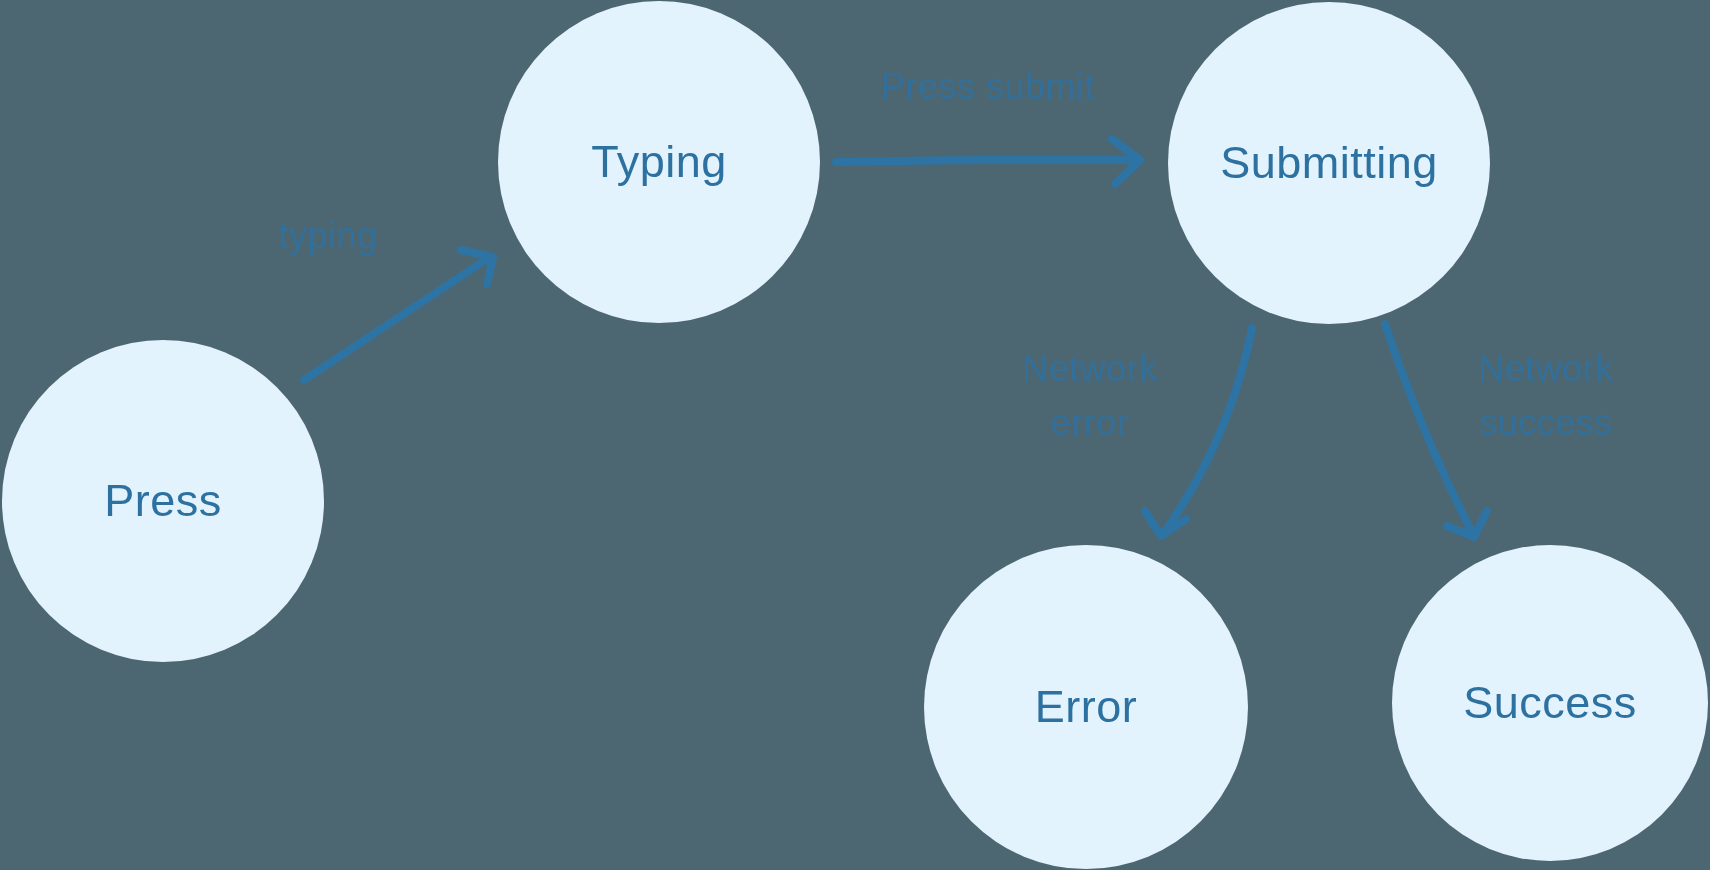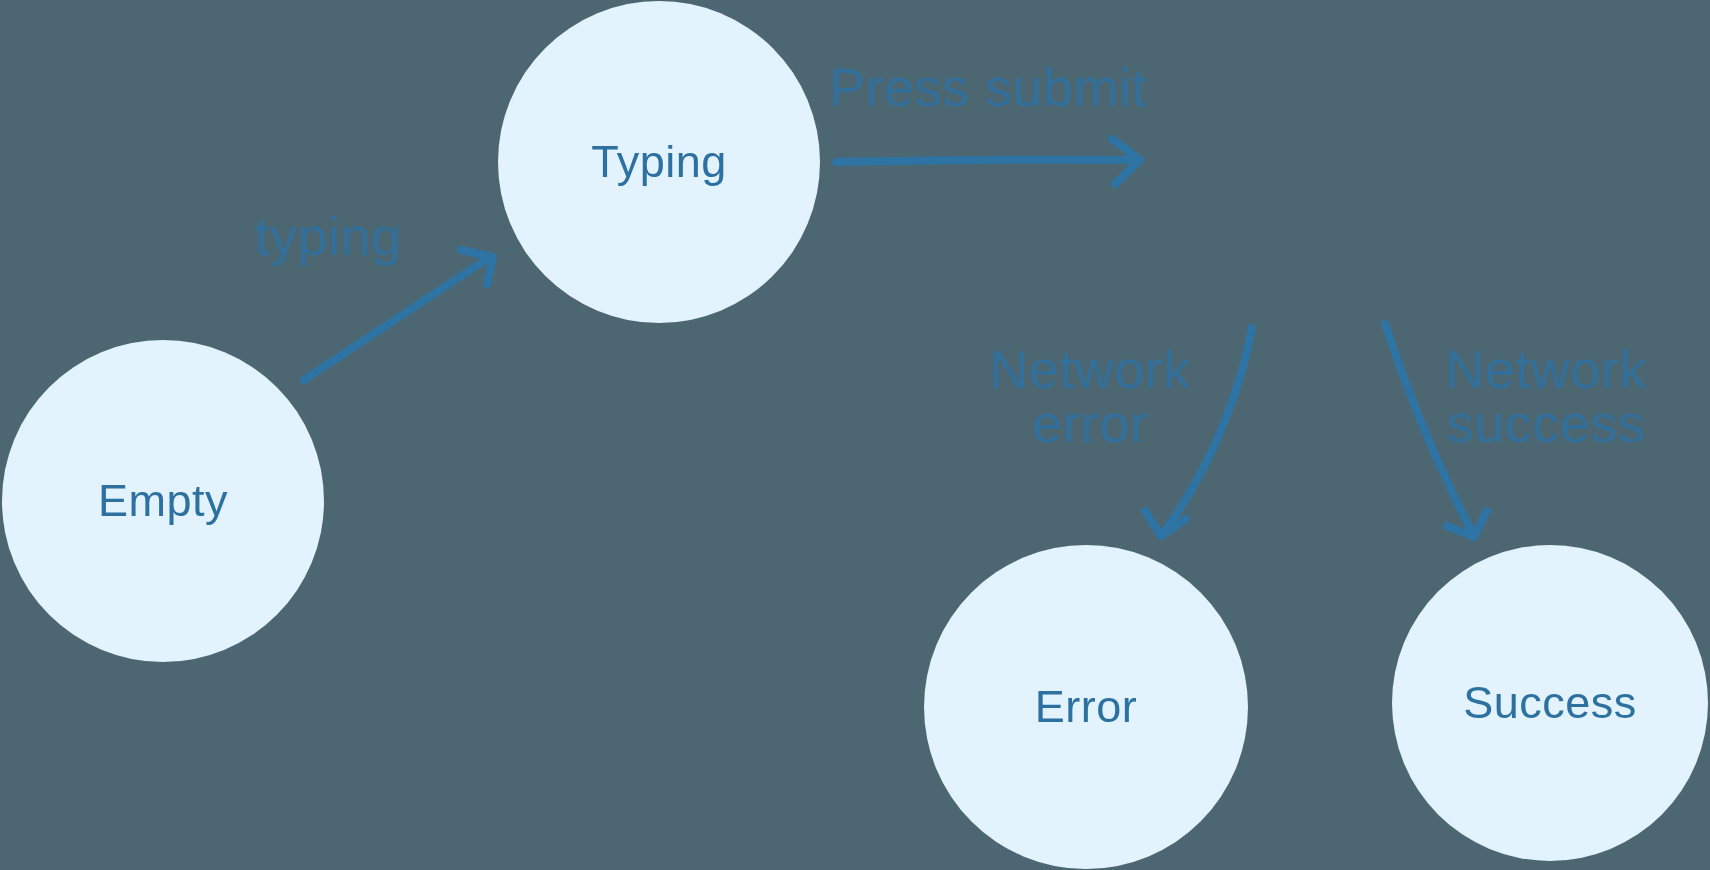--- a/index.html
+++ b/index.html
@@ -45,21 +45,21 @@
   .node-typing     { left: 498px;  top: 1px;   width: 322px; height: 322px; }
   .node-submitting { left: 1168px; top: 2px;   width: 322px; height: 322px; }
   .node-error      { left: 924px;  top: 545px; width: 324px; height: 324px; }
   .node-success    { left: 1392px; top: 545px; width: 316px; height: 316px; }
   .edge-label {
     position: absolute;
     transform: translate(-50%, -50%);
     text-align: center;
     color: #30719f;
     opacity: 0.92;
-    font-size: 54px;
+    font-size: 36px;
     line-height: 54px;
     letter-spacing: 0.5px;
     white-space: nowrap;
     user-select: none;
   }
   .edge-label span { display: block; }
   .label-start-typing    { left: 328px;  top: 236px; }
   .label-press-submit    { left: 988px;  top: 87px;  }
   .label-network-error   { left: 1090px; top: 396px; }
   .label-network-success { left: 1546px; top: 396px; }
@@ -82,27 +82,30 @@
       <path d="M 1252 328 Q 1230 440 1163 534"></path>
       <path d="M 1145 511 L 1161 536 L 1186 519"></path>
     </g>
     <g>
       <path d="M 1385 324 Q 1422 436 1474 536"></path>
       <path d="M 1447 526 L 1474 537 L 1487 511"></path>
     </g>
   </svg>
 
   <div class="node node-empty">
-    <span>Empty</span>
+    <span>Press</span>
   </div>
 
   <div class="node node-typing">
     <span>Typing</span>
   </div>
 
+  <div class="node node-submitting">
+    <span>Submitting</span>
+  </div>
 
   <div class="node node-error">
     <span>Error</span>
   </div>
 
   <div class="node node-success">
     <span>Success</span>
   </div>
 
   <div class="edge-label label-start-typing">

